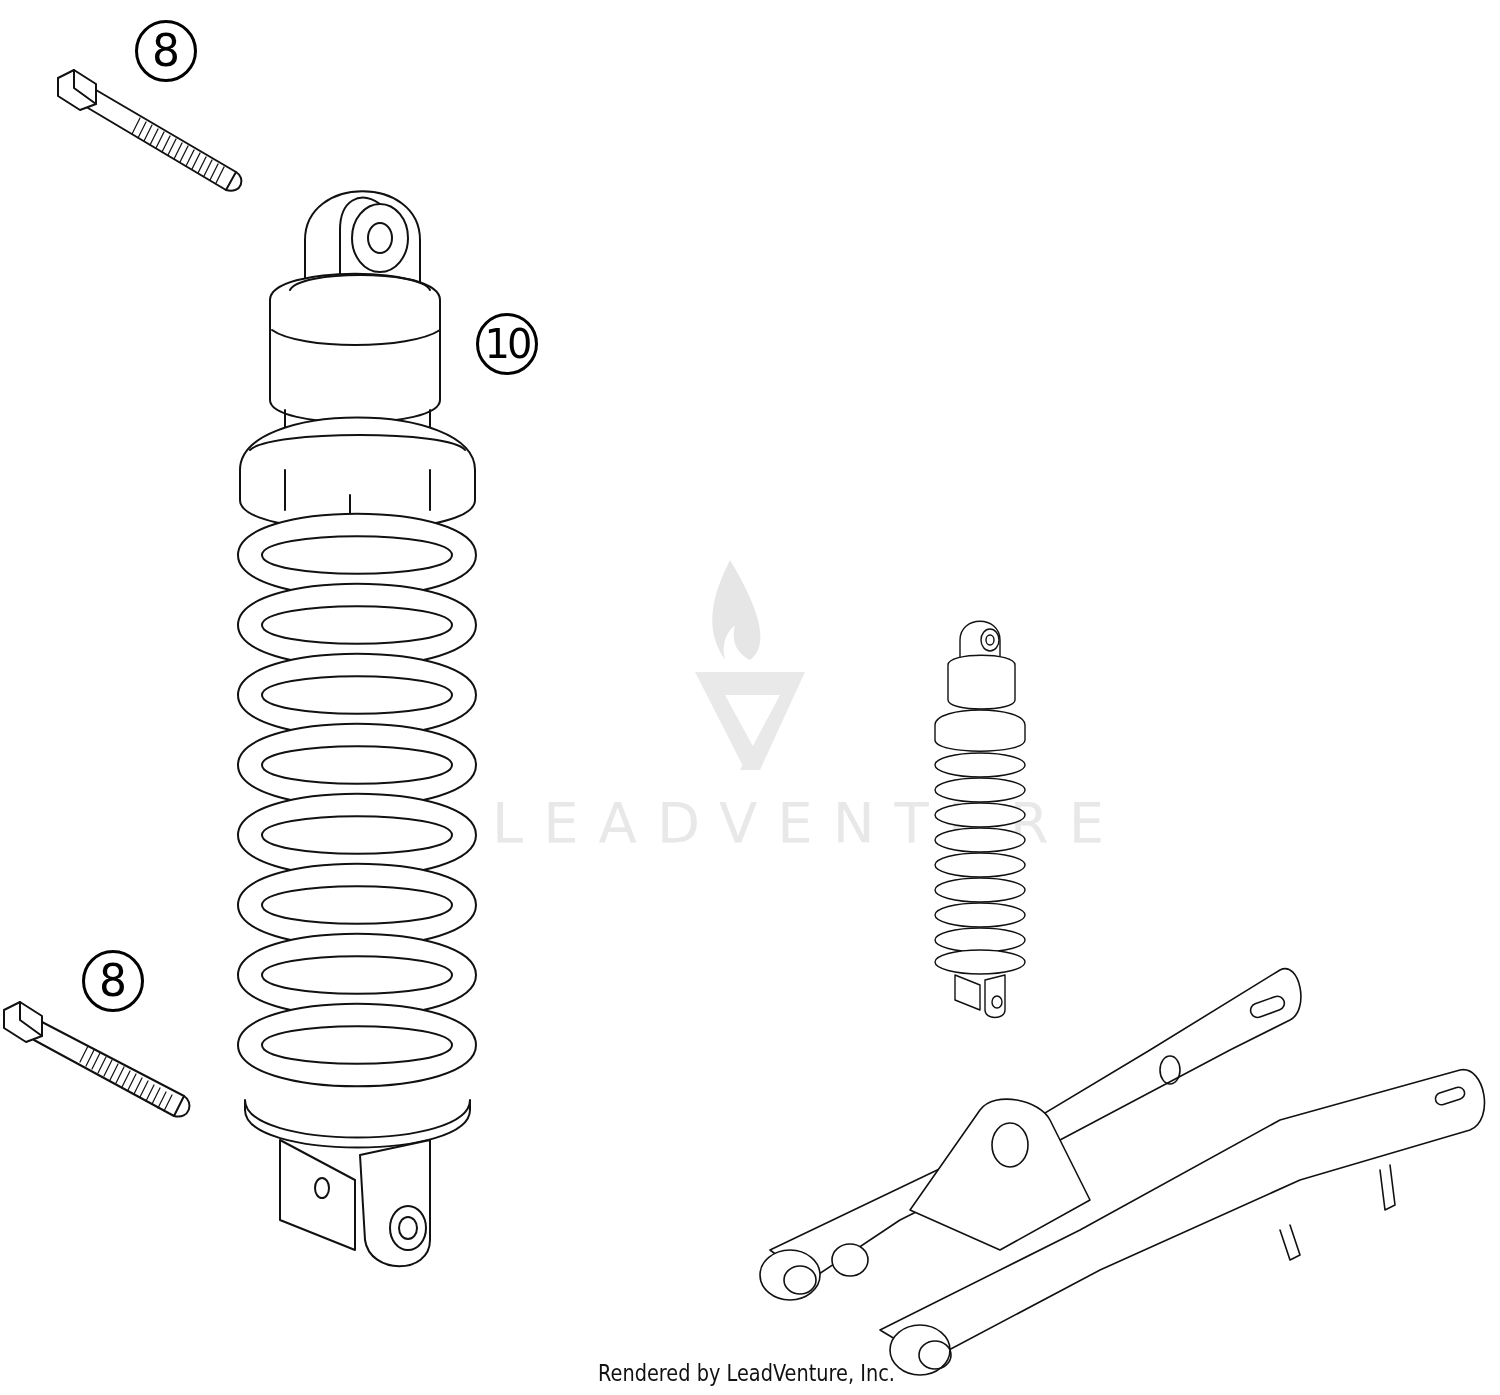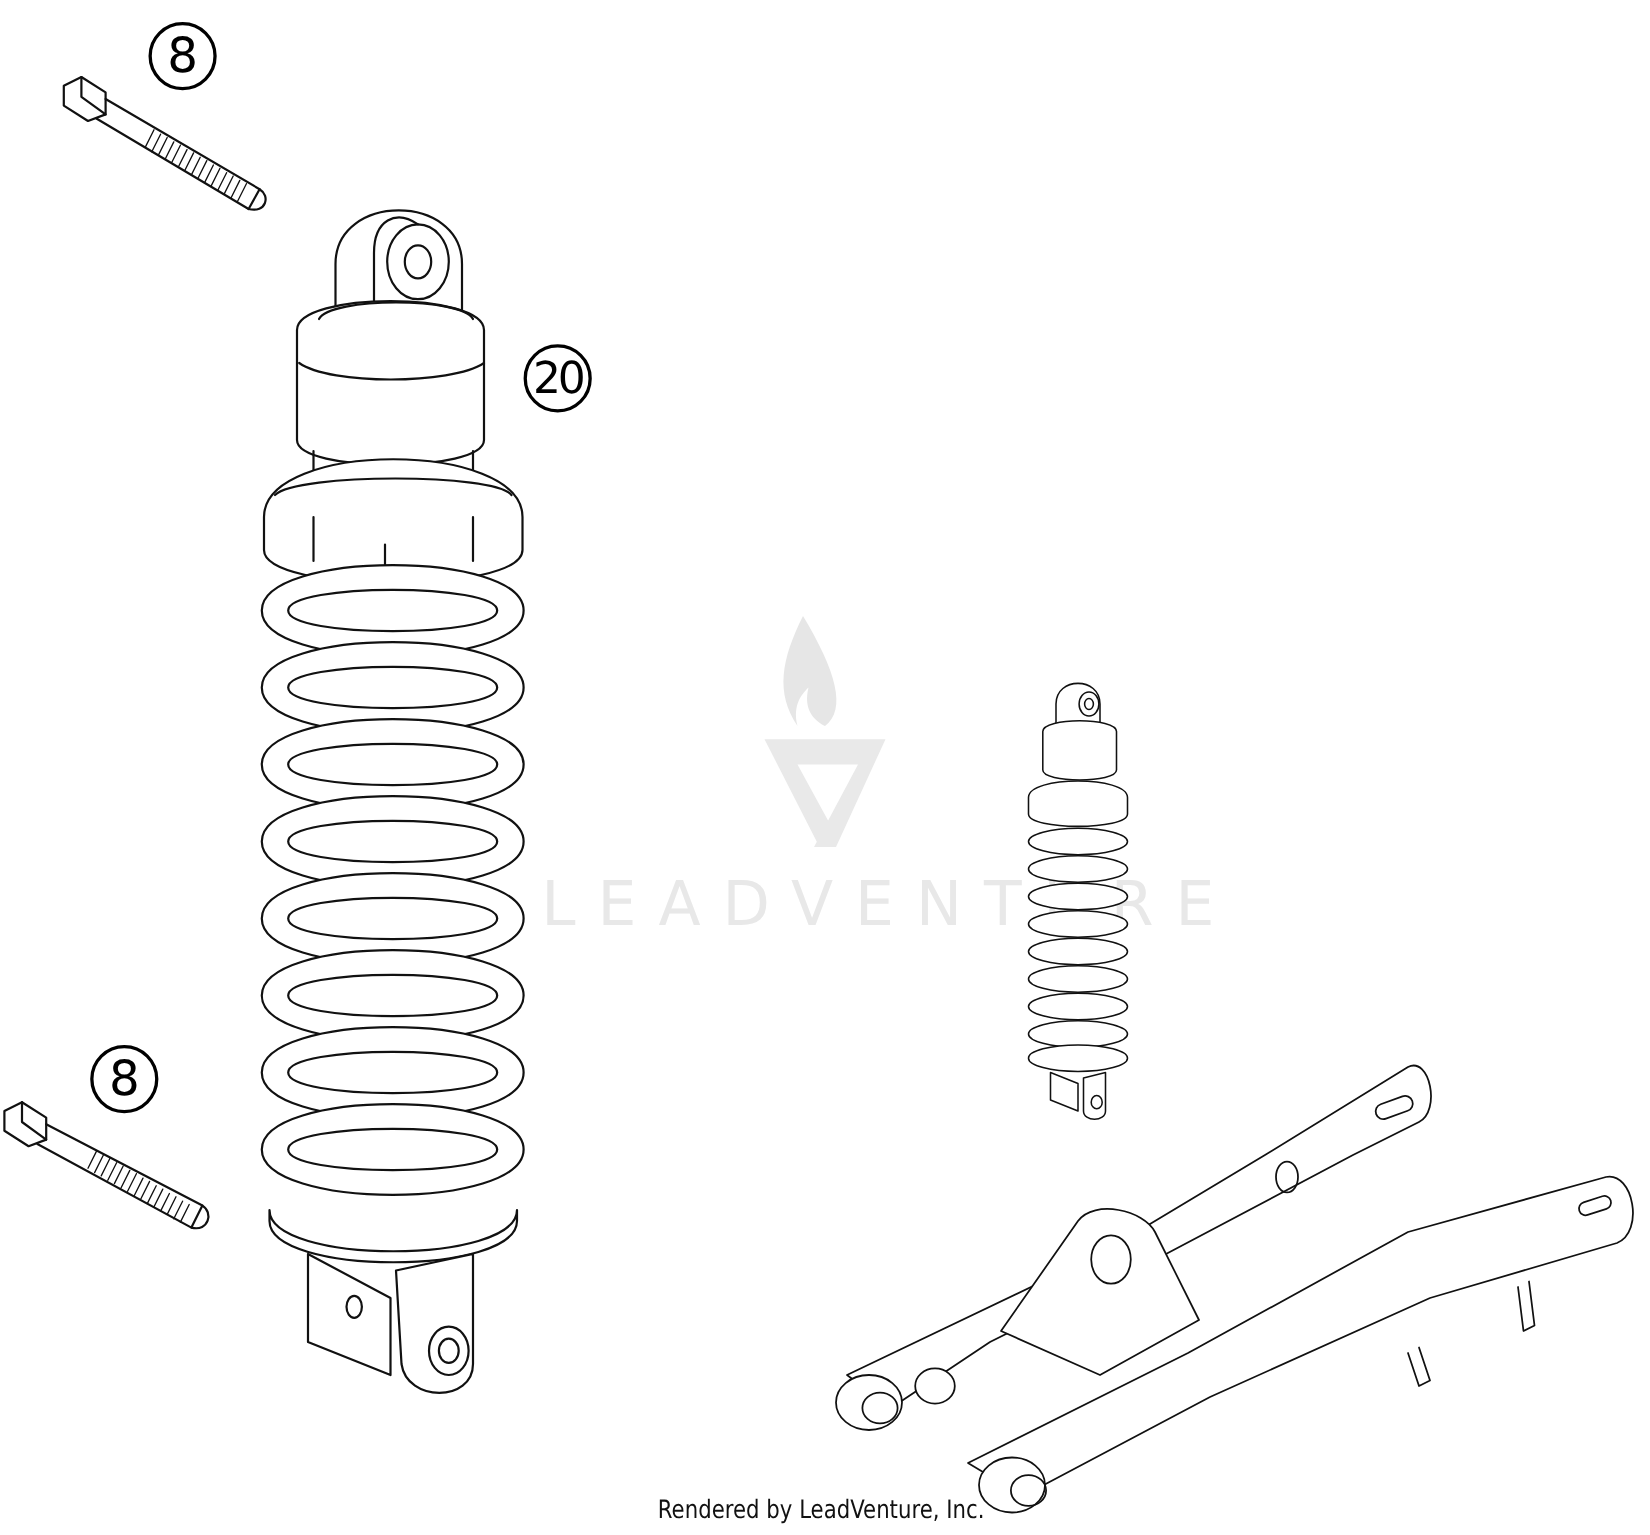--- a/index.html
+++ b/index.html
@@ -161,17 +161,17 @@
       <ellipse cx="935" cy="1355" rx="16" ry="14"></ellipse>
       <rect x="1250" y="1000" width="35" height="14" rx="7" transform="rotate(-20 1267 1007)"></rect>
       <rect x="1435" y="1090" width="30" height="12" rx="6" transform="rotate(-18 1450 1096)"></rect>
       <path d="M1380 1170 L1385 1210 L1395 1205 L1390 1165"></path>
       <path d="M1280 1230 L1290 1260 L1300 1255 L1290 1225"></path>
       <ellipse cx="1170" cy="1070" rx="10" ry="14"></ellipse>
     </g>
   </svg>
 
   <div class="callout" style="left:135px;top:20px;">8</div>
-  <div class="callout wide" style="left:476px;top:313px;">20</div>
+  <div class="callout wide" style="left:476px;top:313px;">10</div>
   <div class="callout" style="left:82px;top:950px;">8</div>
 
   <div class="footer">Rendered by LeadVenture, Inc.</div>
 </div>
 
 </body></html>

